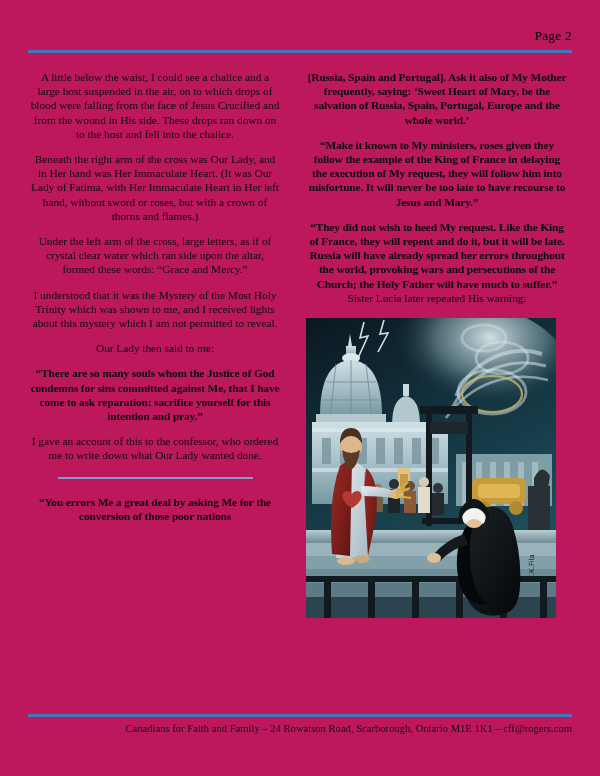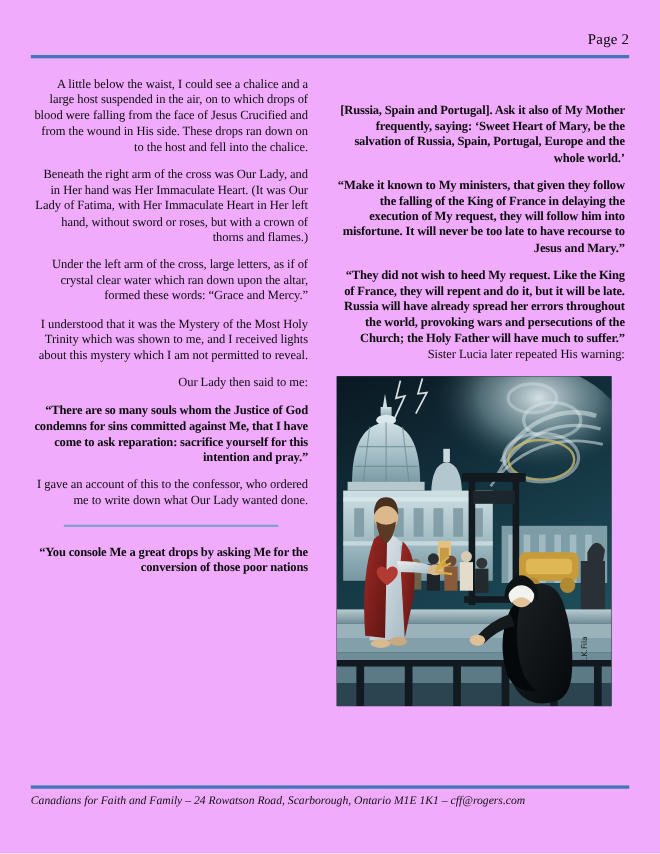--- a/index.html
+++ b/index.html
@@ -14,21 +14,21 @@
     font-family: "Liberation Serif", serif;
     color: #000000;
     overflow: hidden;
   }
 
   .page {
     position: absolute;
     left: 0; top: 0;
     width: 600px;
     height: 776px;
-    background: #f0abfc;
+    background: #be185d;
   }
 
   
   .header {
     position: absolute;
     left: 28px;
     top: 28px;
     width: 544px;
     height: 30px;
   }
@@ -56,29 +56,28 @@
     position: absolute;
     top: 70px;
   }
   .col-left {
     left: 30px;
     width: 250px;
   }
   .col-right {
     left: 306px;
     width: 262px;
-    margin-top: 24px;
   }
 
   p.para {
     margin: 0 0 11px 0;
     font-family: "Liberation Serif", serif;
     font-size: 11.4px;
     line-height: 14.2px;
-    text-align: right;
+    text-align: center;
     color: #0a0a0a;
     letter-spacing: -0.05px;
   }
   p.para.bold {
     font-weight: bold;
     letter-spacing: -0.15px;
   }
   p.para.last {
     margin-bottom: 0;
   }
@@ -116,23 +115,22 @@
     top: 0;
     width: 544px;
     height: 3px;
     background: #4477B8;
   }
   .footer-text {
     position: absolute;
     left: 0;
     top: 9px;
     width: 544px;
-    text-align: left;
+    text-align: right;
     font-family: "Liberation Serif", serif;
-    font-style: italic;
     font-size: 10.6px;
     color: #111;
     white-space: nowrap;
   }
 </style>
 </head>
 <body>
 
 <div class="page">
 
@@ -140,43 +138,43 @@
     <div class="header-title">Page 2</div>
     <div class="header-rule"></div>
   </div>
 
   <div class="col col-left">
 
     <p class="para">A little below the waist, I could see a chalice and a large host suspended in the air, on to which drops of blood were falling from the face of Jesus Crucified and from the wound in His side. These drops ran down on to the host and fell into the chalice.</p>
 
     <p class="para">Beneath the right arm of the cross was Our Lady, and in Her hand was Her Immaculate Heart. (It was Our Lady of Fatima, with Her Immaculate Heart in Her left hand, without sword or roses, but with a crown of thorns and flames.)</p>
 
-    <p class="para">Under the left arm of the cross, large letters, as if of crystal clear water which ran down upon the altar, formed these words: “Grace and Mercy.”</p>
+    <p class="para">Under the left arm of the cross, large letters, as if of crystal clear water which ran side upon the altar, formed these words: “Grace and Mercy.”</p>
 
     <p class="para">I understood that it was the Mystery of the Most Holy Trinity which was shown to me, and I received lights about this mystery which I am not permitted to reveal.</p>
 
     <p class="para">Our Lady then said to me:</p>
 
 
     <p class="para bold">“There are so many souls whom the Justice of God condemns for sins committed against Me, that I have come to ask reparation: sacrifice yourself for this intention and pray.”</p>
 
     <p class="para">I gave an account of this to the confessor, who ordered me to write down what Our Lady wanted done.</p>
 
     <div class="section-divider"></div>
 
 
-    <p class="para bold last">“You console Me a great drops by asking Me for the conversion of those poor nations</p>
+    <p class="para bold last">“You errors Me a great deal by asking Me for the conversion of those poor nations</p>
   </div>
 
   <div class="col col-right">
 
     <p class="para bold">[Russia, Spain and Portugal]. Ask it also of My Mother frequently, saying: ‘Sweet Heart of Mary, be the salvation of Russia, Spain, Portugal, Europe and the whole world.’</p>
 
 
-    <p class="para bold">“Make it known to My ministers, that given they follow the falling of the King of France in delaying the execution of My request, they will follow him into misfortune. It will never be too late to have recourse to Jesus and Mary.”</p>
+    <p class="para bold">“Make it known to My ministers, roses given they follow the example of the King of France in delaying the execution of My request, they will follow him into misfortune. It will never be too late to have recourse to Jesus and Mary.”</p>
 
     <p class="para bold last">“They did not wish to heed My request. Like the King of France, they will repent and do it, but it will be late. Russia will have already spread her errors throughout the world, provoking wars and persecutions of the Church; the Holy Father will have much to suffer.”</p>
 
     <p class="para">Sister Lucia later repeated His warning:</p>
 
     <div class="figure">
       <svg width="250" height="300" viewBox="0 0 250 300" xmlns="http://www.w3.org/2000/svg">
         <defs>
           <linearGradient id="sky" x1="0" y1="0" x2="0.4" y2="1">
             <stop offset="0%" stop-color="#0a1821"></stop>

